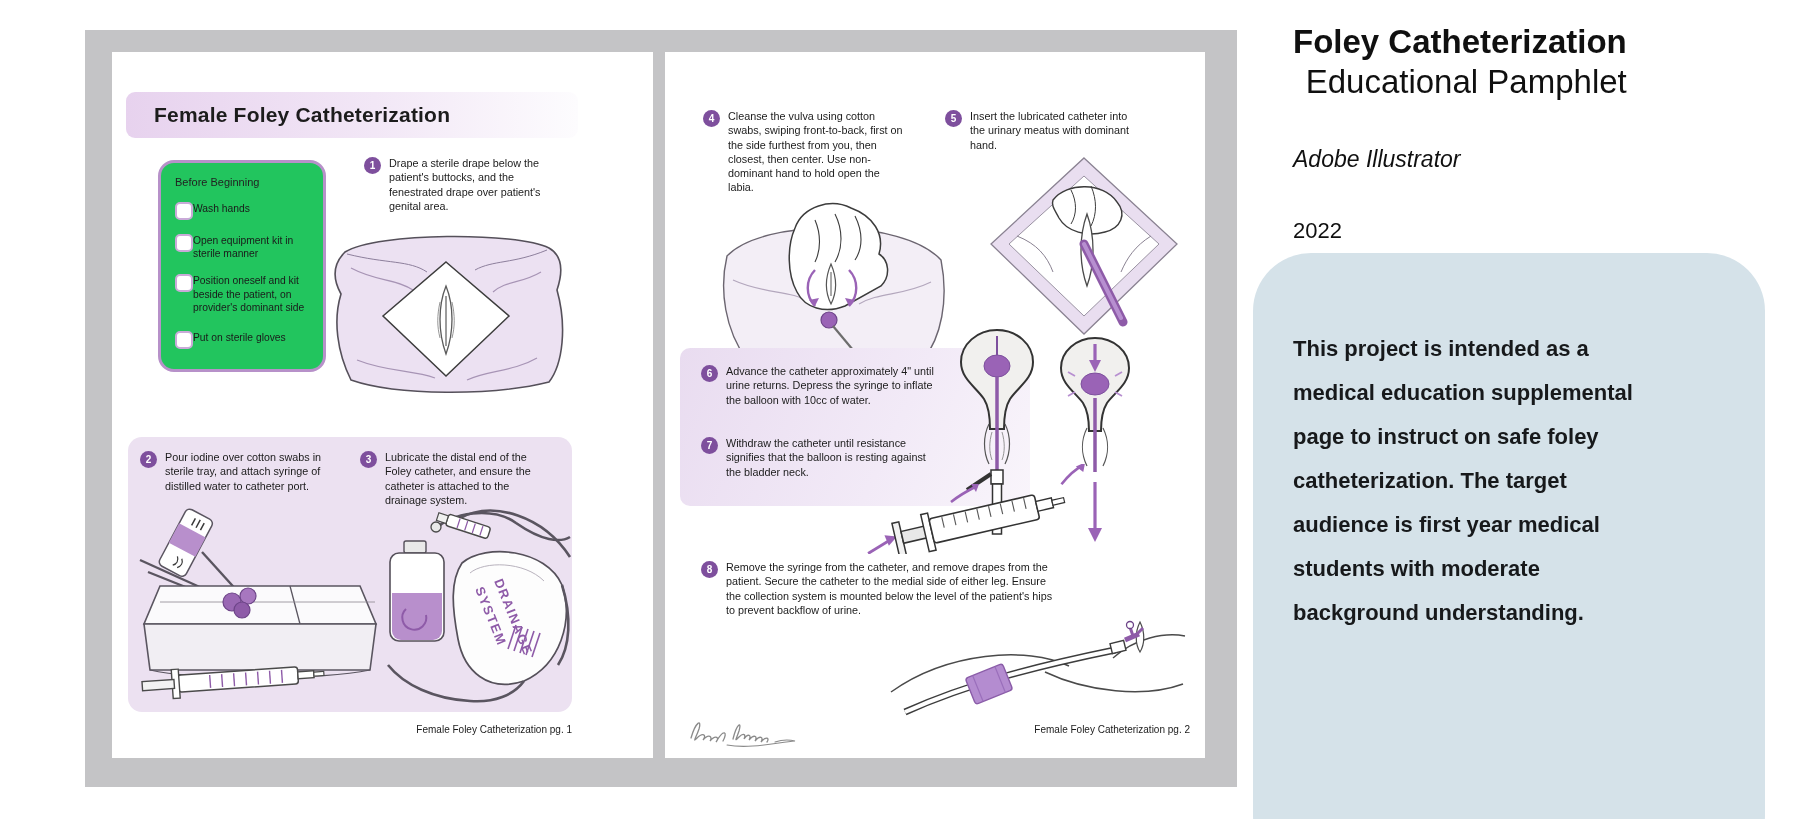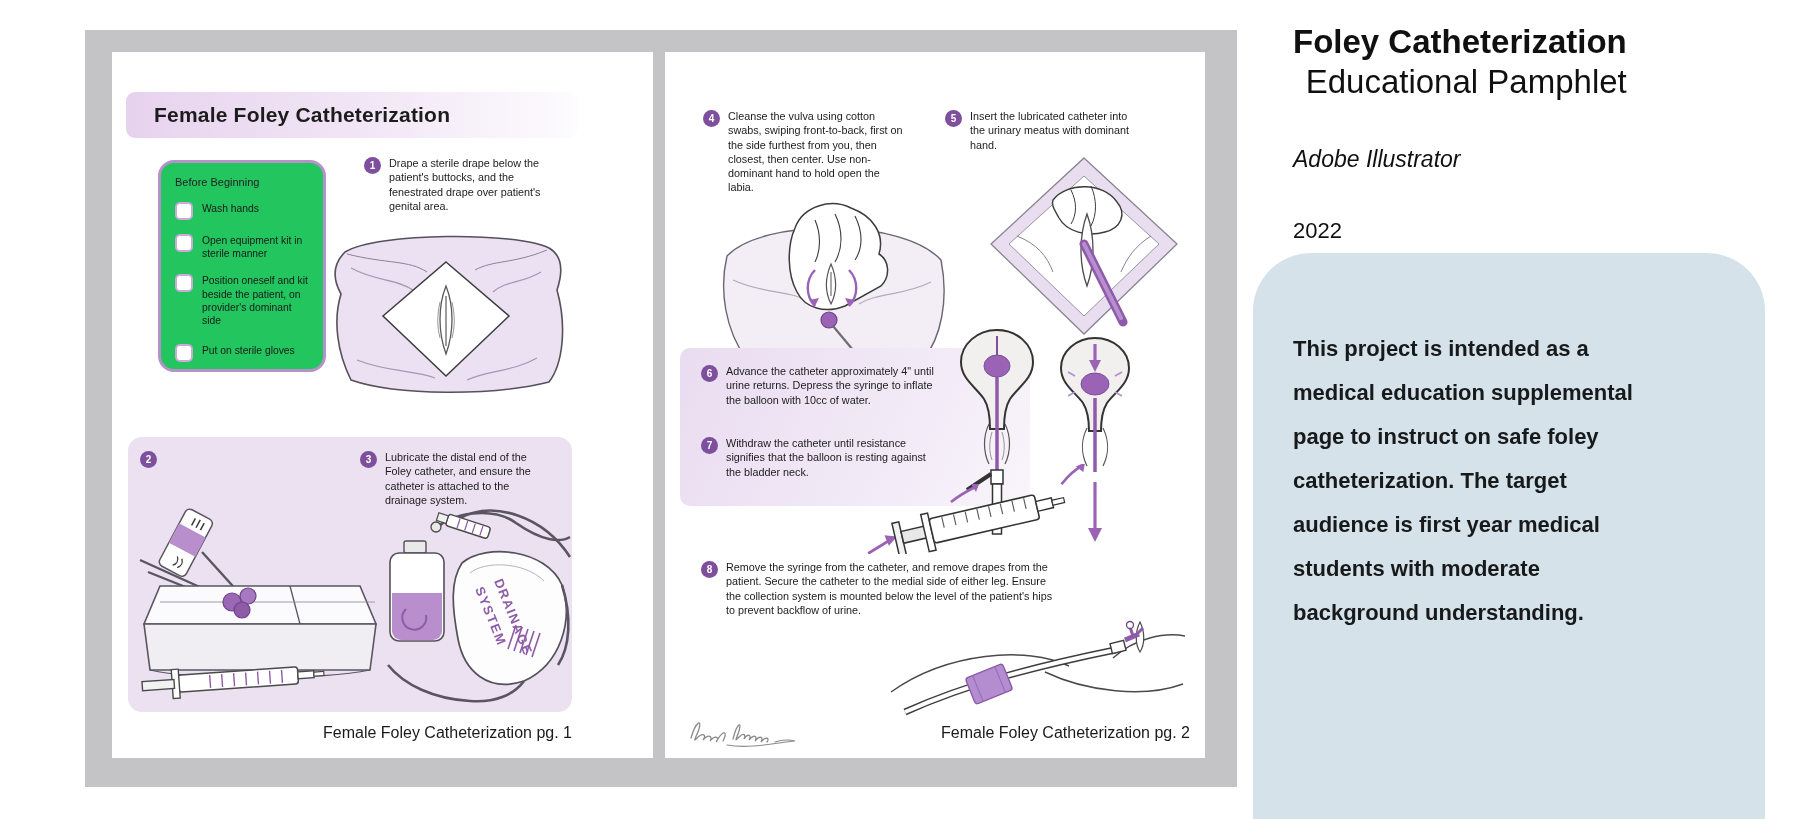--- a/index.html
+++ b/index.html
@@ -20,37 +20,37 @@
     background:linear-gradient(90deg,#e7d2ee 0%,#f2e7f6 55%,#fdfcfe 100%);
     display:flex;align-items:center;
   }
   .banner h1{margin:0 0 0 28px;font-size:21px;font-weight:600;color:#1c1c1c;letter-spacing:.2px;}
 
   .checklist{
     position:absolute;left:46px;top:108px;width:168px;height:212px;
     border:3.5px solid #b791c9;border-radius:16px;background:#22c55e;box-sizing:border-box;
   }
   .cl-head{margin:13px 0 0 14px;font-size:11px;color:#222;}
-  .cl-item{display:flex;gap:9px;margin:14px 10px 0 14px;align-items:flex-start;}
+  .cl-item{display:flex;margin:14px 10px 0 14px;align-items:flex-start;}
   .cb{flex:none;width:14px;height:14px;border:2.5px solid #c9aad8;border-radius:5px;background:#fff;margin-top:0;}
   .cl-label{font-size:10.3px;line-height:1.28;color:#1a1a1a;}
 
   .step{position:absolute;display:flex;gap:8px;align-items:flex-start;}
   .badge{
     flex:none;width:17px;height:17px;border-radius:50%;background:#7e4f9d;color:#fff;
     font-size:10px;font-weight:600;display:flex;align-items:center;justify-content:center;margin-top:1px;
   }
   .stext{margin:0;font-size:10.8px;line-height:1.32;color:#1b1b1b;}
 
   .lav-block{position:absolute;left:16px;top:385px;width:444px;height:275px;border-radius:14px;background:#ece1f1;}
   .box67{position:absolute;left:15px;top:296px;width:350px;height:158px;border-radius:10px;
          background:linear-gradient(115deg,#e9dcf0 0%,#f2eaf7 60%,#f9f5fb 100%);}
 
   .illus{position:absolute;}
-  .footer{position:absolute;font-size:16px;color:#1a1a1a;padding-left:48px;}
+  .footer{position:absolute;font-size:10px;color:#1a1a1a;padding-left:48px;}
   .footer.p1{top:672px;right:81px;}
   .footer.p2{top:672px;right:15px;}
 
   
   .info-title{position:absolute;left:1293px;top:22px;font-size:33px;line-height:40px;color:#101010;text-align:right;}
   .info-title .t1{font-weight:700;display:block;}
   .info-title .t2{font-weight:400;display:block;}
   .info-tool{position:absolute;left:1293px;top:146px;font-size:23px;font-style:italic;color:#101010;}
   .info-year{position:absolute;left:1293px;top:190px;font-size:22px;color:#101010;margin-top:28px;}
   .info-box{position:absolute;left:1253px;top:253px;width:512px;height:620px;border-radius:58px;background:#d5e2e9;}
@@ -104,20 +104,21 @@
       <path d="M129,66 C137,86 137,112 129,134 C121,112 121,86 129,66 Z" fill="none" stroke="#5a5a5a" stroke-width="1.3"></path>
       <line x1="129" y1="76" x2="129" y2="126" stroke="#5a5a5a" stroke-width="1.2"></line>
       <path d="M123,82 C120,96 120,106 123,118" fill="none" stroke="#8a8a8a" stroke-width="0.9"></path>
       <path d="M135,82 C138,96 138,106 135,118" fill="none" stroke="#8a8a8a" stroke-width="0.9"></path>
     </svg>
 
     <div class="lav-block"></div>
 
     <div class="step" style="left:28px;top:398px;width:192px;">
       <span class="badge">2</span>
+      <p class="stext">Pour iodine over cotton swabs in sterile tray, and attach syringe of distilled water to catheter port.</p>
     </div>
     <div class="step" style="left:248px;top:398px;width:192px;">
       <span class="badge">3</span>
       <p class="stext">Lubricate the distal end of the Foley catheter, and ensure the catheter is attached to the drainage system.</p>
     </div>
 
     <svg class="illus" style="left:20px;top:450px;" width="255" height="200" viewBox="0 0 255 200">
       <g transform="rotate(28 52 42)">
         <rect x="38" y="8" width="30" height="64" rx="5" fill="#ffffff" stroke="#5a5560" stroke-width="1.5"></rect>
         <rect x="38" y="26" width="30" height="22" fill="#b88fcc"></rect>

